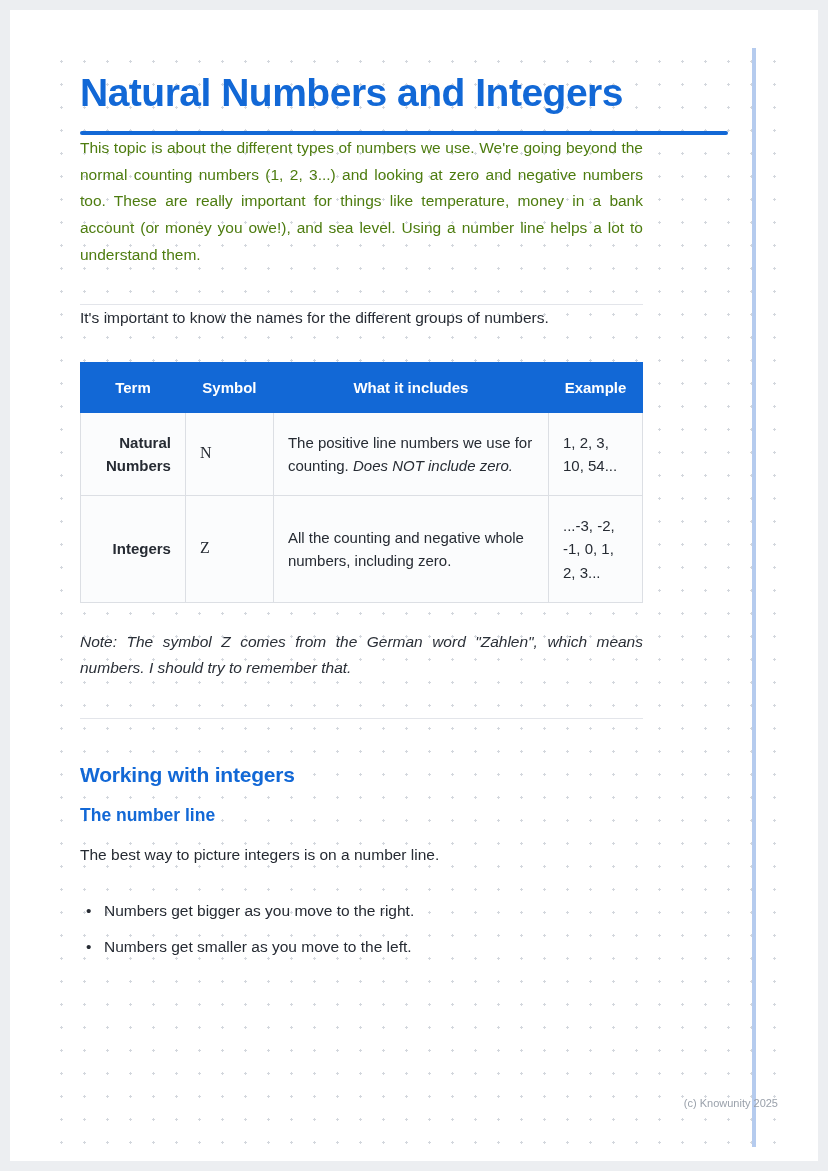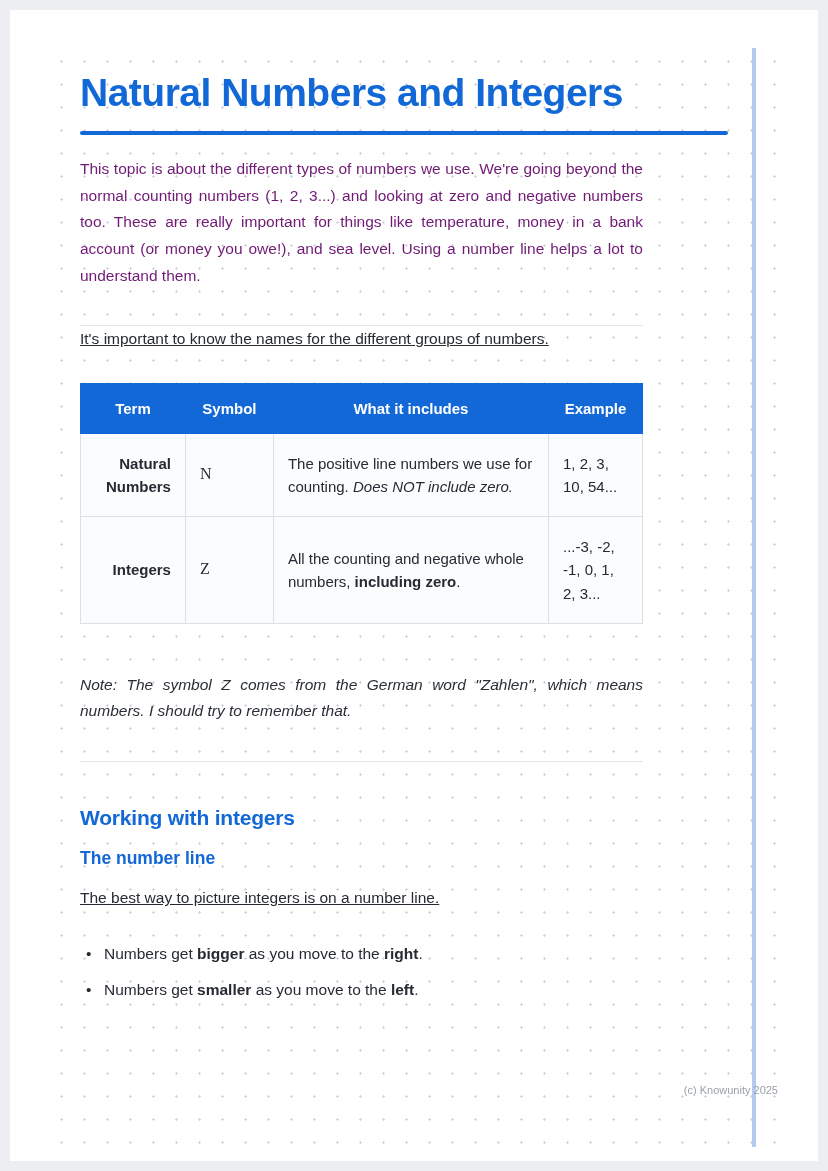--- a/index.html
+++ b/index.html
@@ -62,28 +62,26 @@
   h3.sub-heading {
     color: #1268d6;
     font-size: 17.5px;
     font-weight: bold;
     margin-bottom: 16px;
   }
   p.body-text {
     font-size: 15.5px;
     line-height: 1.72;
     text-align: justify;
-    color: #701a75;
-    margin-top: 21px;
+    color: #4d7c0f;
   }
   p.lead-text {
     font-size: 15.5px;
     line-height: 1.7;
     color: #262b33;
-    text-decoration: underline;
   }
   hr.divider {
     border: none;
     border-top: 1px solid #e3e5ea;
     margin-top: 36px;
     margin-bottom: 0;
   }
   table.key-table {
     border-collapse: collapse;
     width: 563px;
@@ -105,27 +103,27 @@
     padding: 18px 14px;
     vertical-align: middle;
     line-height: 1.55;
     color: #262b33;
   }
   td.term-cell { font-weight: bold; width: 105px; text-align: right; }
   td.symbol-cell { width: 88px; font-family: "Liberation Serif", serif; font-size: 16px; }
   td.includes-cell { width: 276px; }
   td.example-cell { width: 94px; }
   .em { font-style: italic; }
-  .b { font-weight: bold; }
+  .b { font-weight: normal; }
   p.note-text {
     font-style: italic;
     font-size: 15.5px;
     line-height: 1.72;
     text-align: justify;
-    margin-top: 48px;
+    margin-top: 26px;
     color: #2a2f37;
   }
   ul.bullet-list {
     list-style: none;
     margin-top: 30px;
   }
   ul.bullet-list li {
     font-size: 15.5px;
     line-height: 1.7;
     padding-left: 24px;
@@ -134,21 +132,21 @@
   }
   ul.bullet-list li::before {
     content: "•";
     position: absolute;
     left: 6px;
     color: #262b33;
   }
   .footer-credit {
     position: absolute;
     right: 40px;
-    bottom: 65px;
+    bottom: 52px;
     font-size: 11px;
     color: #9aa1ab;
   }
 </style>
 </head>
 <body>
 
 <div class="page">
   <div class="dots"></div>
   <div class="margin-line"></div>

